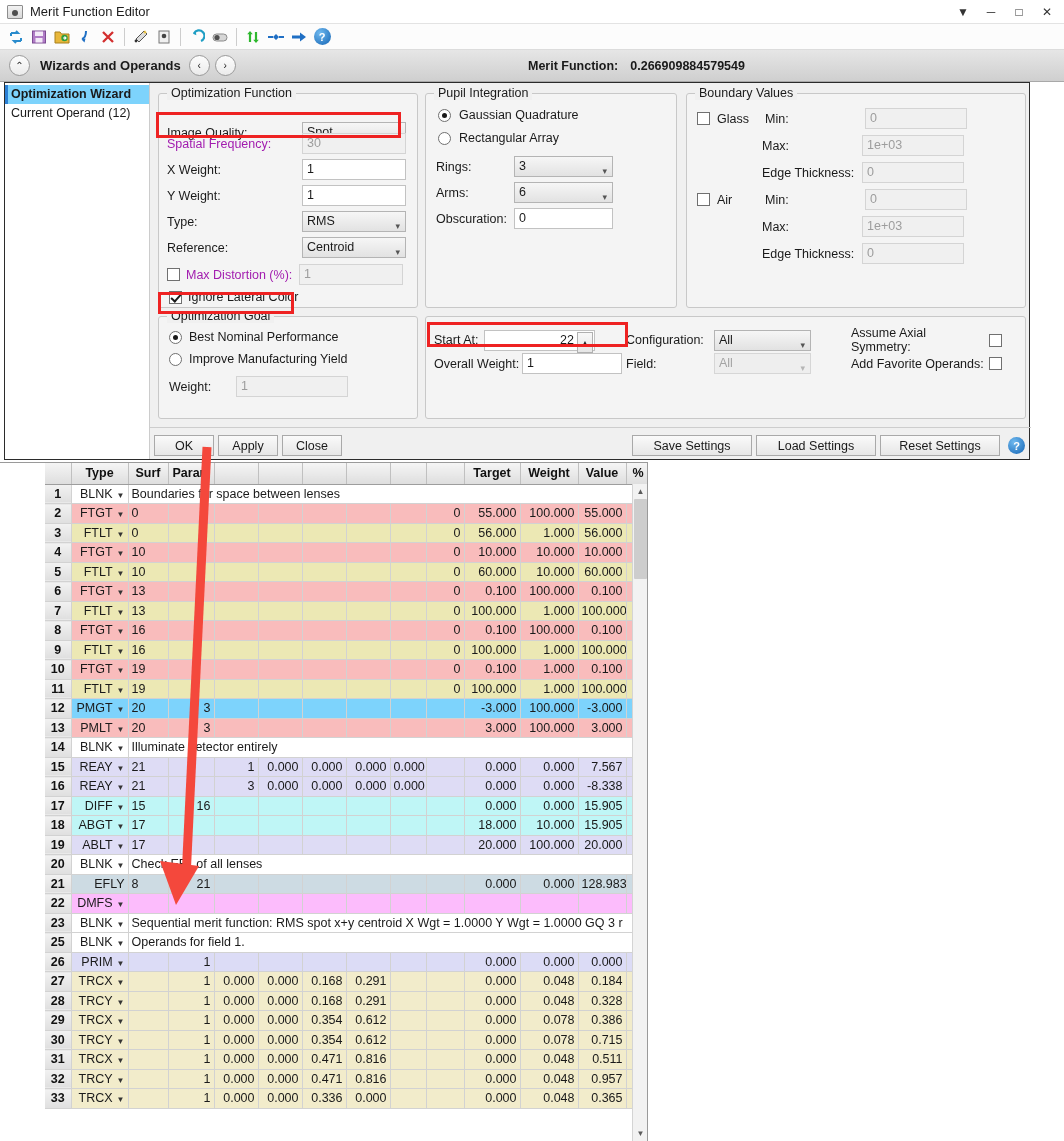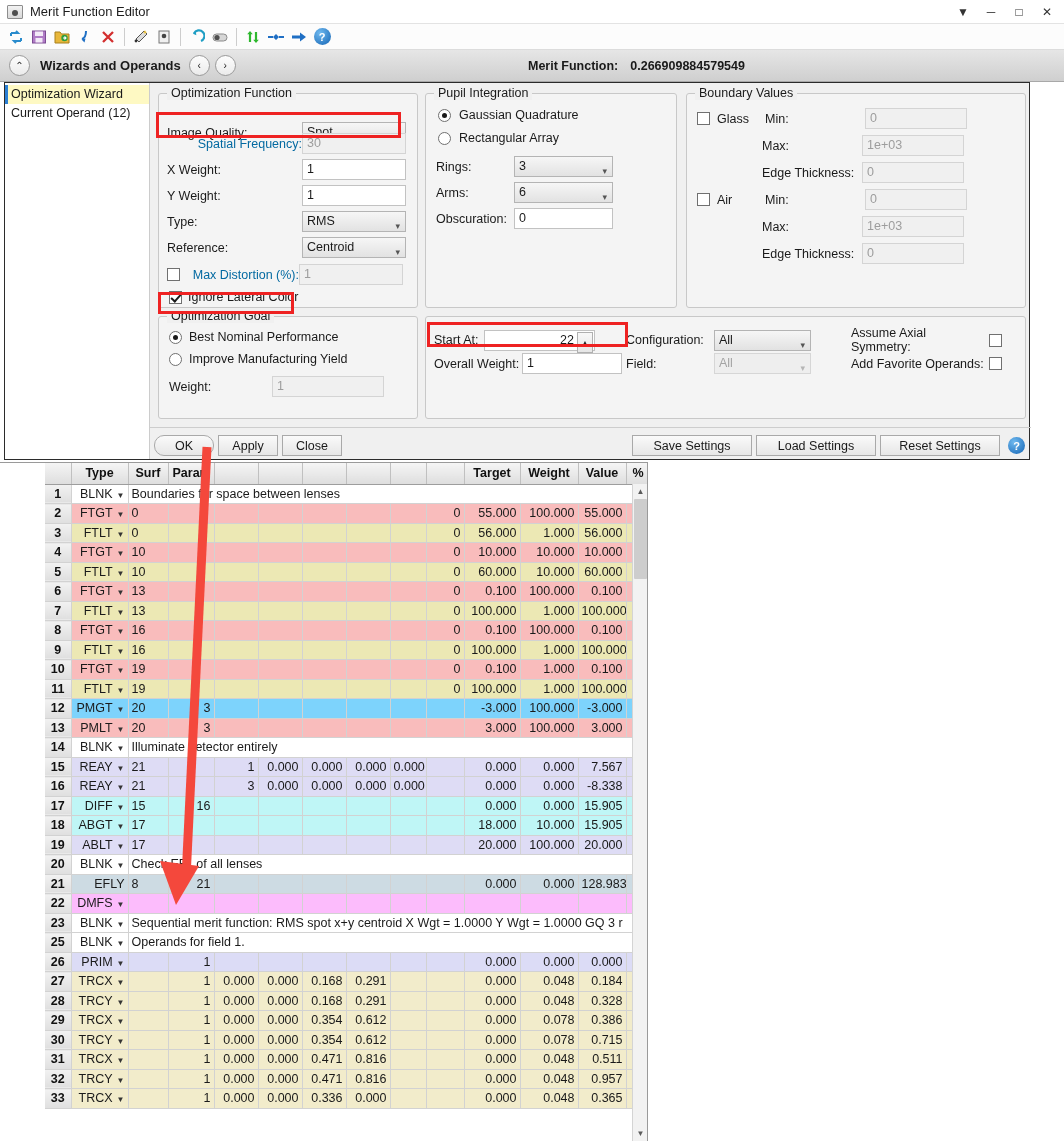--- a/index.html
+++ b/index.html
@@ -68,35 +68,35 @@
   #dialog {
     position:absolute; left:4px; top:82px; width:1026px; height:378px;
     background:#f0f0f0; border:1px solid #2b2b2b;
     display:flex;
   }
   #leftpane {
     width:145px; height:100%; background:#ffffff; border-right:1px solid #cccccc;
     padding-top:2px;
   }
   .lp-item { height:19px; line-height:19px; padding-left:6px; font-size:12.5px; }
-  .lp-item.sel { background:#fef9c3; border-left:3px solid #2b7fd4; padding-left:3px; }
+  .lp-item.sel { background:#7dd3fc; border-left:3px solid #2b7fd4; padding-left:3px;font-weight:bold; }
 
   #rightpane { flex:1; position:relative; }
 
   .group {
     position:absolute; border:1px solid #c8c8c8; border-radius:3px; background:#f4f4f4;
   }
   .group > .glabel {
     position:absolute; top:-8px; left:8px; background:#f0f0f0; padding:0 4px;
     font-size:12.5px; color:#1a1a1a;
   }
 
   .frow { position:absolute; display:flex; align-items:center; }
   .flabel { font-size:12.5px; color:#1a1a1a; }
-  .flabel.dis { color:#0369a1;text-align:right; }
+  .flabel.dis { color:#a21caf; }
 
   .tbox {
     background:#ffffff; border:1px solid #c2c2c2; height:21px; line-height:19px;
     font-size:12.5px; padding:0 4px; color:#1a1a1a;
   }
   .tbox.dis { background:#f0f0f0; color:#9d9d9d; border-color:#d4d4d4; }
   .tbox.ra { text-align:right; }
 
   .combo {
     background:linear-gradient(#f6f6f6,#e2e2e2); border:1px solid #b4b4b4;
@@ -366,21 +366,21 @@
       <div class="glabel">Optimization Goal</div>
 
       <div class="frow" style="left:10px; top:13px;">
         <span class="rad on"></span>
         <span class="flabel" style="margin-left:7px">Best Nominal Performance</span>
       </div>
       <div class="frow" style="left:10px; top:35px;">
         <span class="rad"></span>
         <span class="flabel" style="margin-left:7px">Improve Manufacturing Yield</span>
       </div>
-      <div class="frow" style="left:10px; top:59px;gap:36px;">
+      <div class="frow" style="left:10px; top:59px;">
         <span class="flabel" style="width:67px">Weight:</span>
         <div class="tbox dis" style="width:112px">1</div>
       </div>
     </div>
 
     <div class="group" style="left:275px; top:10px; width:252px; height:215px;">
       <div class="glabel">Pupil Integration</div>
 
       <div class="frow" style="left:12px; top:14px;">
         <span class="rad on"></span>
@@ -472,21 +472,21 @@
         <div class="combo dis" style="width:97px">
           <span>All</span>
           <span class="carat">▾</span>
         </div>
         <span class="flabel" style="width:138px; margin-left:40px">Add Favorite Operands:</span>
         <span class="chk"></span>
       </div>
     </div>
 
     <div style="position:absolute; left:0; top:344px; width:881px; height:34px; border-top:1px solid #cdcdcd;">
-      <div class="btn" style="position:absolute; left:4px; top:7px; width:60px;border-radius:10px;">OK</div>
+      <div class="btn" style="position:absolute; left:4px; top:7px; width:60px;">OK</div>
       <div class="btn" style="position:absolute; left:68px; top:7px; width:60px;">Apply</div>
       <div class="btn" style="position:absolute; left:132px; top:7px; width:60px;">Close</div>
 
       <div class="btn" style="position:absolute; left:482px; top:7px; width:120px;">Save Settings</div>
       <div class="btn" style="position:absolute; left:606px; top:7px; width:120px;">Load Settings</div>
       <div class="btn" style="position:absolute; left:730px; top:7px; width:120px;">Reset Settings</div>
       <div class="helpcirc" style="position:absolute; left:858px; top:9px;">?</div>
     </div>
 
   </div>

